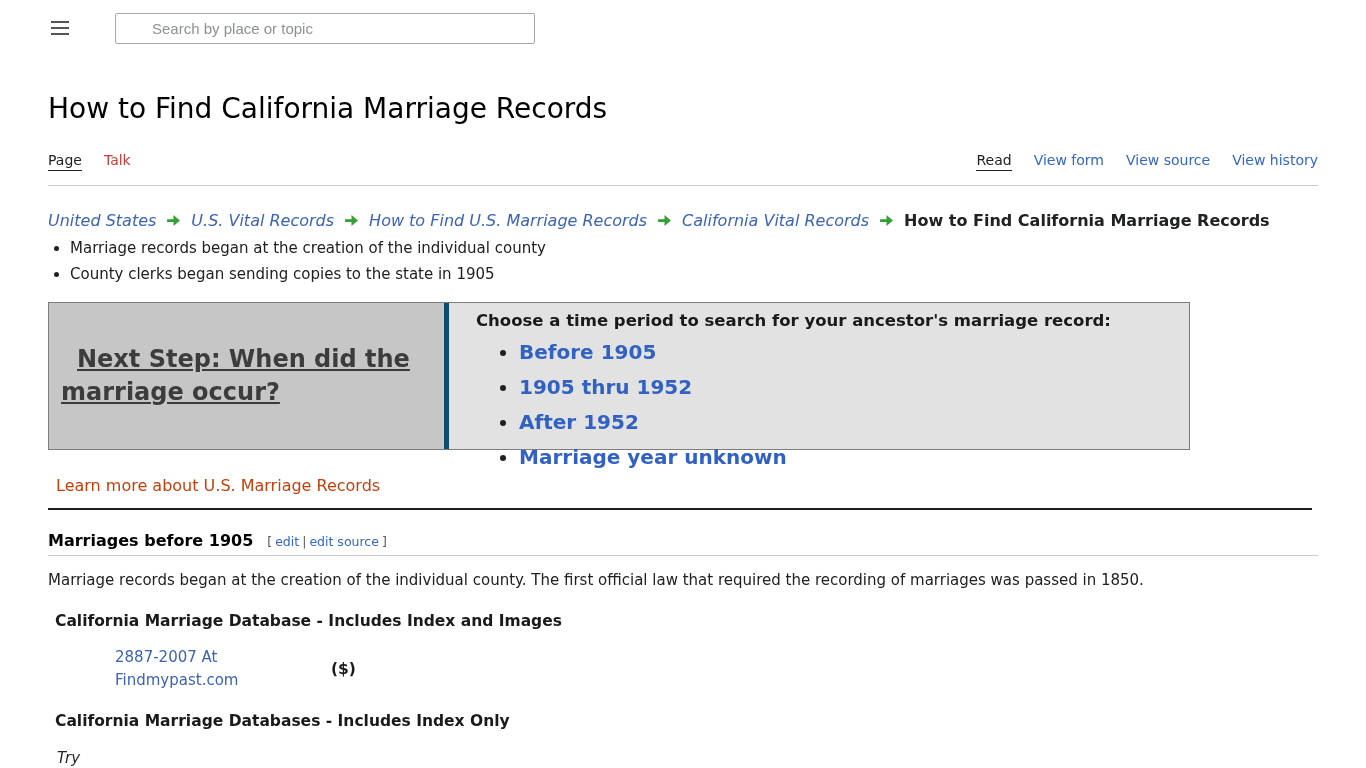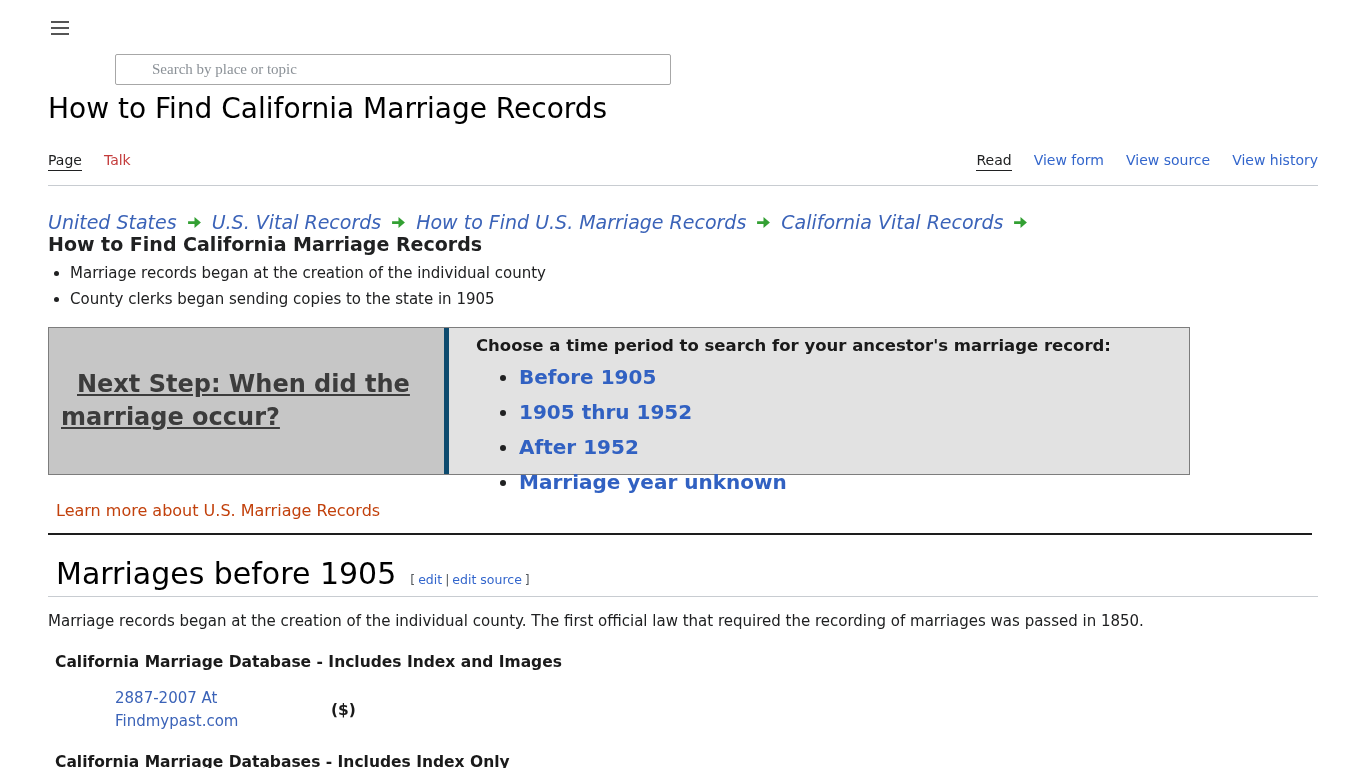--- a/index.html
+++ b/index.html
@@ -11,26 +11,25 @@
   }
 
   
   .topbar { position: relative; height: 56px; }
   .hamburger {
     position: absolute; left: 51px; top: 21px; width: 18px; height: 14px;
     cursor: pointer; display: flex; flex-direction: column; justify-content: space-between;
   }
   .hamburger span { display: block; width: 18px; height: 2px; background: #555; }
   .search-input {
-    position: absolute; left: 115px; top: 13px; width: 556px; height: 31px;
+    position: absolute; left: 115px; top: 13px; width: 420px; height: 31px;
     border: 1px solid #a7a7a7; border-radius: 2px;
     padding: 0 8px 0 36px; font-size: 15px;
-    font-family: Liberation Serif, serif; color: #333;
+    font-family: Liberation Sans, sans-serif; color: #333;
     outline: none;
-    margin-top: 41px;
   }
   .search-input::placeholder { color: #8b9197; opacity: 1; }
 
   
   .page-title {
     margin: 36px 48px 0 48px;
     font-size: 28px; font-weight: 400; color: #000; line-height: 34px;
   }
 
   
@@ -42,21 +41,21 @@
     font-size: 14px;
   }
   .tab-group { display: flex; gap: 22px; }
   .tab { cursor: pointer; text-decoration: none; color: #3366cc; white-space: nowrap; }
   .tab.active { color: #202122; border-bottom: 1px solid #202122; padding-bottom: 2px; }
   .tab.redlink { color: #c43c3c; }
 
   
   .breadcrumb {
     margin: 25px 48px 0 48px;
-    font-size: 19px; display: flex; align-items: center; flex-wrap: wrap;
+    font-size: 16px; display: flex; align-items: center; flex-wrap: wrap;
   }
   .breadcrumb a {
     color: #3b63b8; font-style: italic; text-decoration: none; cursor: pointer;
   }
   .crumb-arrow { margin: 0 11px; display: inline-flex; align-items: center; }
   .breadcrumb .current { font-weight: bold; color: #202122; }
 
   
   .intro-bullets { margin: 9px 0 0 70px; }
   .intro-bullets li { margin-bottom: 8px; font-size: 15px; color: #202122; }
@@ -89,21 +88,21 @@
 
   .main-divider {
     margin: 13px 54px 0 48px; border: none; border-top: 2px solid #1d1d1d;
   }
 
   
   .section-heading-row {
     margin: 21px 48px 0 48px; border-bottom: 1px solid #c8ccd1;
     padding-bottom: 5px; display: flex; align-items: baseline;
   }
-  .section-heading { font-size: 30px; font-weight: normal; color: #000; margin-left: 8px; }
+  .section-heading { font-size: 16px; font-weight: bold; color: #000; }
   .edit-links { margin-left: 14px; font-size: 12.5px; color: #54595d; }
   .edit-links a { color: #3366cc; text-decoration: none; cursor: pointer; margin: 0 3px; }
 
   .section-paragraph { margin: 14px 48px 0 48px; font-size: 15px; line-height: 21px; }
 
   .db-heading { margin: 21px 0 0 55px; font-size: 15.5px; font-weight: bold; color: #1a1a1a; }
 
   .fmp-row { margin: 16px 0 0 115px; display: flex; align-items: center; }
   .fmp-link {
     width: 128px; color: #3b63b8; font-size: 15px; line-height: 23px;

